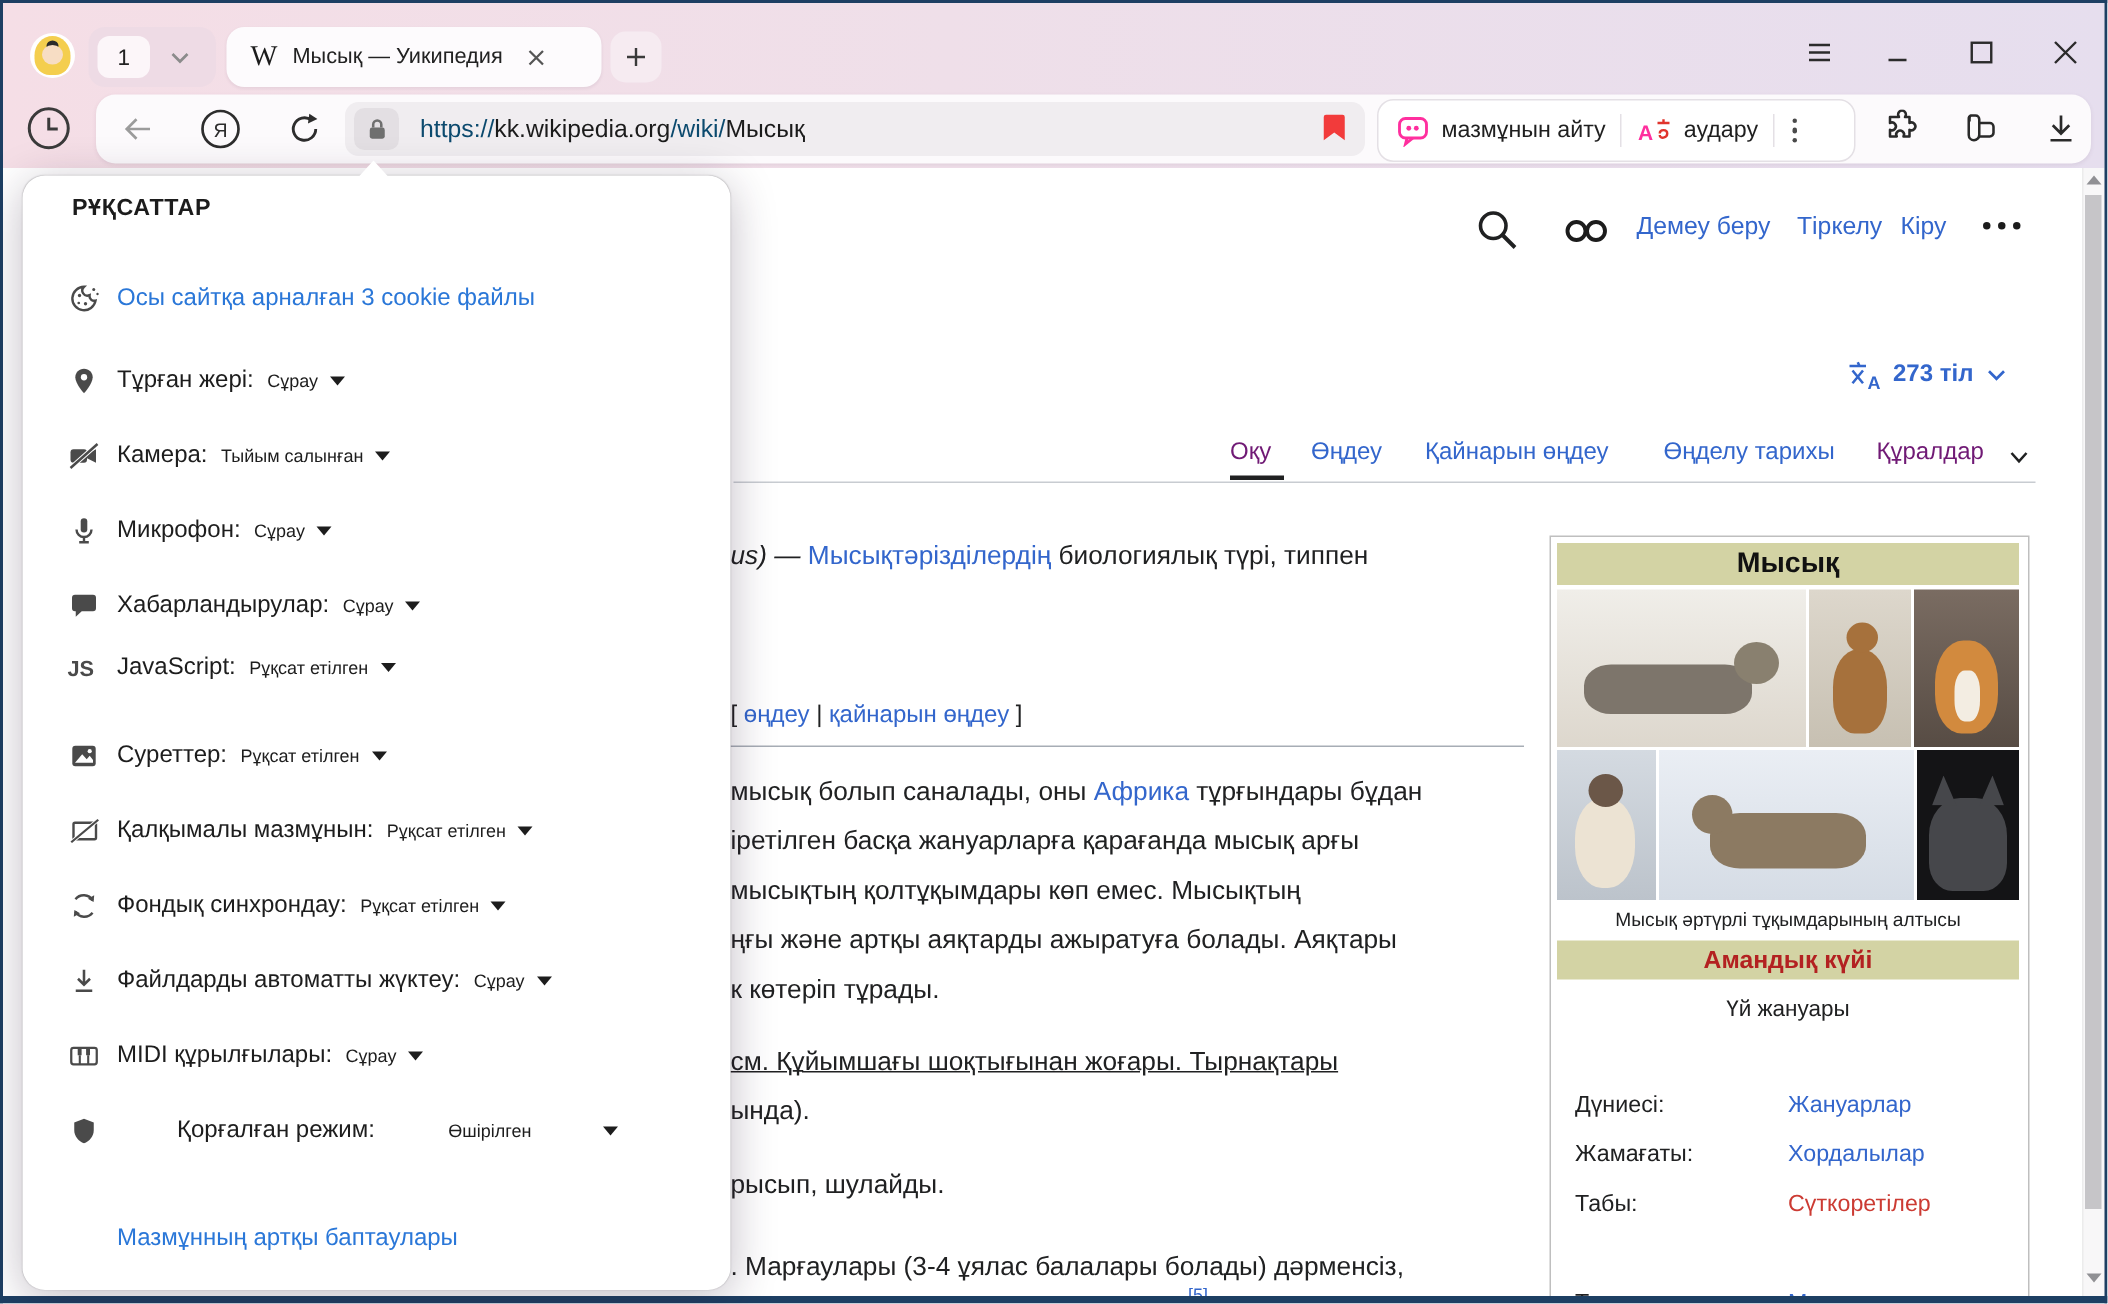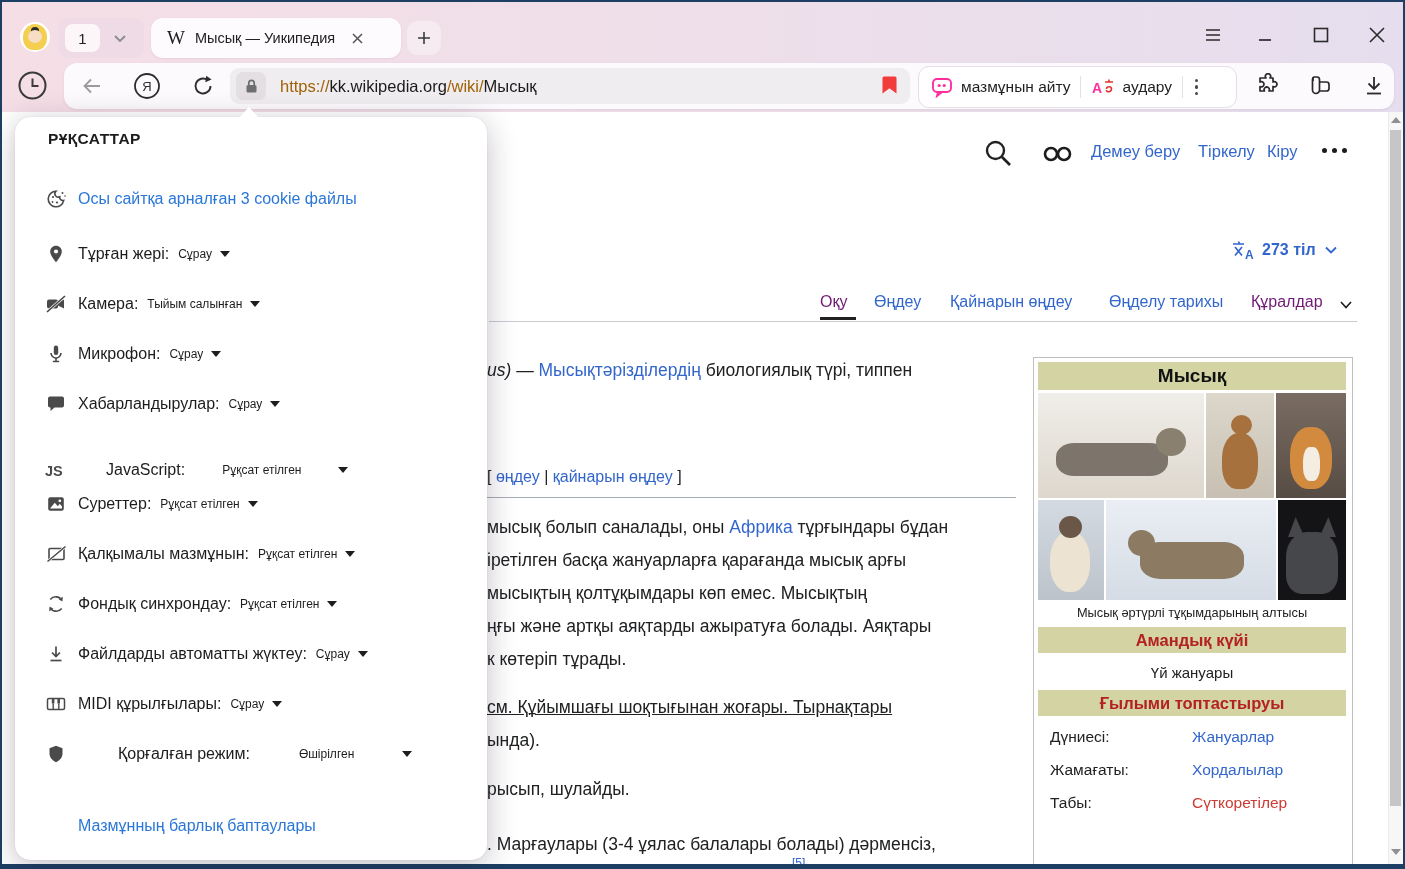--- a/index.html
+++ b/index.html
@@ -29,21 +29,21 @@
   .winctl{top:24px;width:22px;height:22px;display:flex;align-items:center;justify-content:center;}
   
   .omni{left:62px;top:63px;width:1330px;height:46px;border-radius:13px;background:#fcfafc;
         box-shadow:0 1px 3px rgba(90,60,90,.10);}
   .clockbtn{left:15px;top:70px;width:31px;height:31px;}
   .urlfield{left:228px;top:68px;width:680px;height:36px;border-radius:9px;background:#f0edf0;
             display:flex;align-items:center;}
   .lockchip{margin-left:6px;width:30px;height:28px;border-radius:7px;background:#e3dfe3;
             display:flex;align-items:center;justify-content:center;}
   .url{font-size:16.5px;margin-left:14px;white-space:nowrap;}
-  .url .dim{color:#a16207;}
+  .url .dim{color:#0c4a6e;}
   .url .strong{color:#1b1b1b;}
   .bmk{position:absolute;right:12px;top:6px;}
   .pill{left:916px;top:66px;width:317px;height:40px;border-radius:11px;background:#fff;
         border:1px solid #e4e0e5;display:flex;align-items:center;}
   .pill .lbl{font-size:15.5px;color:#1f1f1f;white-space:nowrap;}
   .vdiv{width:1px;height:22px;background:#e4e0e5;margin:0 10px;}
   .kebab{display:flex;flex-direction:column;gap:3px;margin:0 14px 0 2px;}
   .kebab i{width:3.2px;height:3.2px;border-radius:50%;background:#4a4a4a;}
   .toolicon{top:72px;width:28px;height:28px;display:flex;align-items:center;justify-content:center;}
   
@@ -322,23 +322,20 @@
       <div class="tile t3"></div>
       <div class="tile t4"></div>
       <div class="tile t5"></div>
       <div class="tile t6"></div>
     </div>
     <div class="ib-caption" style="top:247px;">Мысық әртүрлі тұқымдарының алтысы</div>
     <div class="ib-hdr" style="top:269px;height:26px;">
       <div class="ib-red">Амандық күйі</div>
     </div>
     <div class="ib-center" style="top:306px;">Үй жануары</div>
-    <div class="ib-hdr" style="top:332px;height:26px;">
-      <div class="ib-red">Ғылыми топтастыруы</div>
-    </div>
     <div class="ib-row" style="top:370px;">
       <span>Дүниесі:</span>
       <span class="val wlink">Жануарлар</span>
     </div>
     <div class="ib-row" style="top:403px;">
       <span>Жамағаты:</span>
       <span class="val wlink">Хордалылар</span>
     </div>
     <div class="ib-row" style="top:436px;">
       <span>Табы:</span>
@@ -421,21 +418,21 @@
   <span class="pp-ic">
     <svg width="20" height="20" viewBox="0 0 20 20">
         <path d="M4 2.5 h12 a2 2 0 0 1 2 2 v7 a2 2 0 0 1 -2 2 h-7.5 l-4 3.6 v-3.6 h-0.5 a2 2 0 0 1 -2 -2 v-7 a2 2 0 0 1 2 -2 z" fill="#4a4a4a"></path>
       </svg>
   </span>
   <span class="pp-lab">Хабарландырулар:</span>
   <span class="pp-val">Сұрау</span>
   <span class="caret"></span>
 </div>
 
-<div class="abs pp-row" style="top:453px;gap:28px;">
+<div class="abs pp-row" style="top:428px;">
   <span class="pp-ic">
     <svg width="24" height="20" viewBox="0 0 24 20">
         <text x="1" y="15.5" font-size="14.5" font-weight="bold" fill="#4a4a4a" font-family="Liberation Sans,sans-serif">JS</text>
       </svg>
   </span>
   <span class="pp-lab">JavaScript:</span>
   <span class="pp-val">Рұқсат етілген</span>
   <span class="caret"></span>
 </div>
 
@@ -509,18 +506,18 @@
   <span class="pp-ic">
     <svg width="20" height="20" viewBox="0 0 20 20">
         <path d="M10 1.8 L16.5 4.3 V9.3 C16.5 13.8 13.6 16.7 10 18.2 C6.4 16.7 3.5 13.8 3.5 9.3 V4.3 Z" fill="#4a4a4a"></path>
       </svg>
   </span>
   <span class="pp-lab">Қорғалған режим:</span>
   <span class="pp-val">Өшірілген</span>
   <span class="caret"></span>
 </div>
 
-<div class="abs pp-link" style="left:78px;top:817px;z-index:52;">Мазмұнның барлық баптаулары</div>
+<div class="abs pp-link" style="left:78px;top:817px;z-index:52;">Мазмұнның артқы баптаулары</div>
 
 <div class="abs frame-edge" style="left:0;top:0;width:1405px;height:2px;"></div>
 <div class="abs frame-edge" style="left:0;top:0;width:2px;height:869px;"></div>
 <div class="abs frame-edge" style="left:1403px;top:0;width:2px;height:869px;"></div>
 <div class="abs frame-edge" style="left:0;top:864px;width:1405px;height:5px;"></div>
 
 </body></html>

